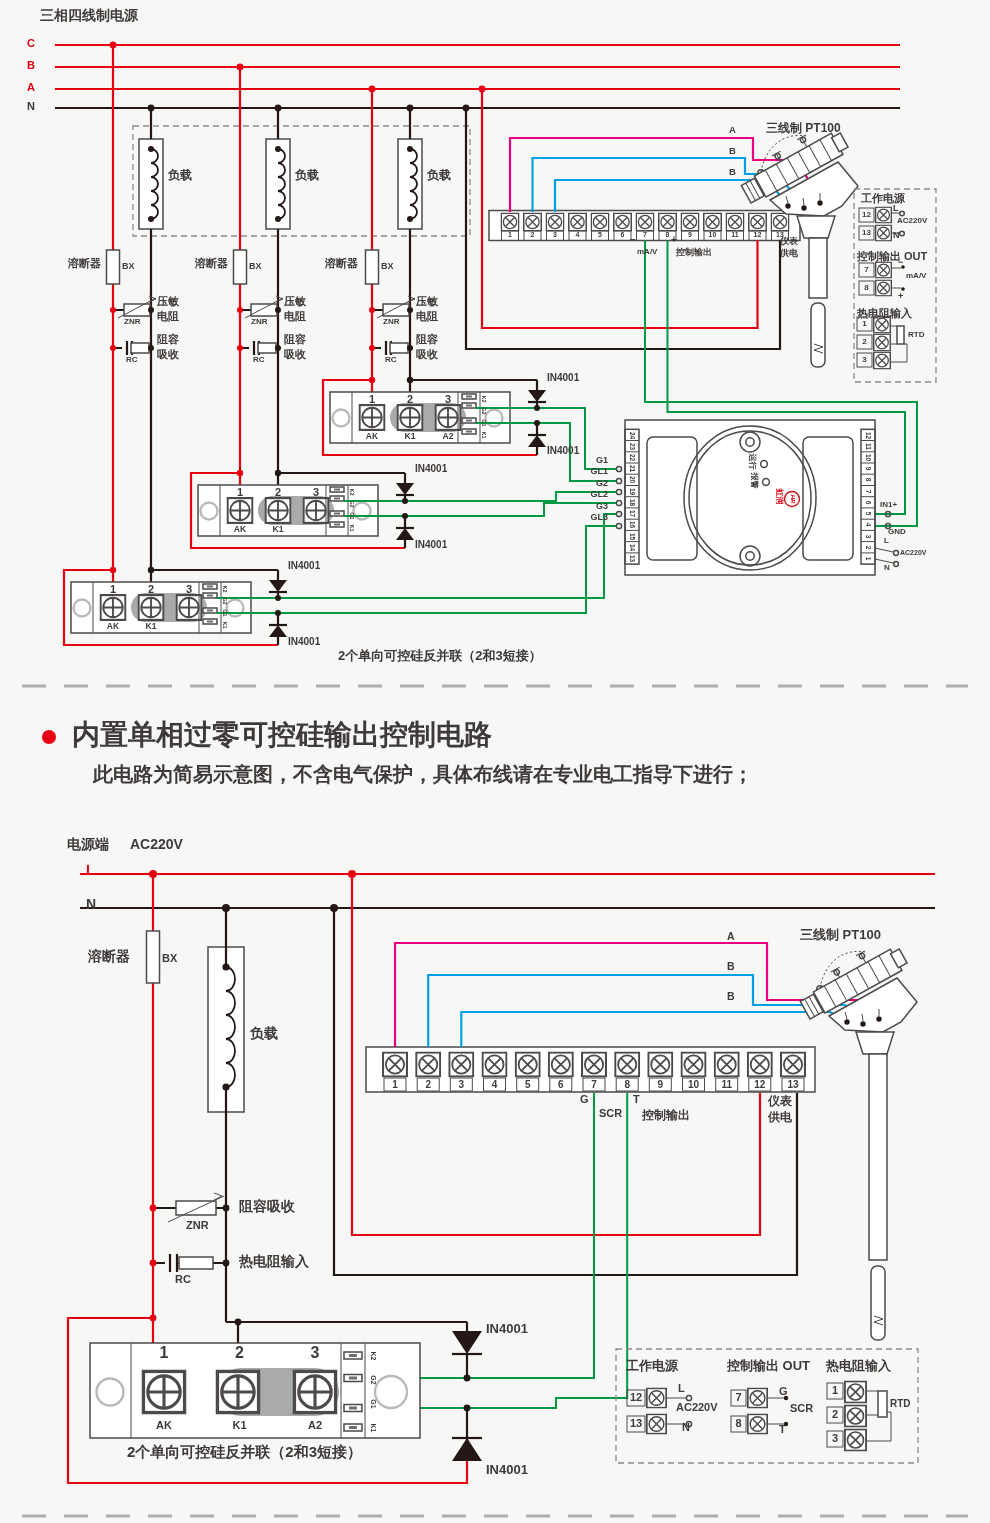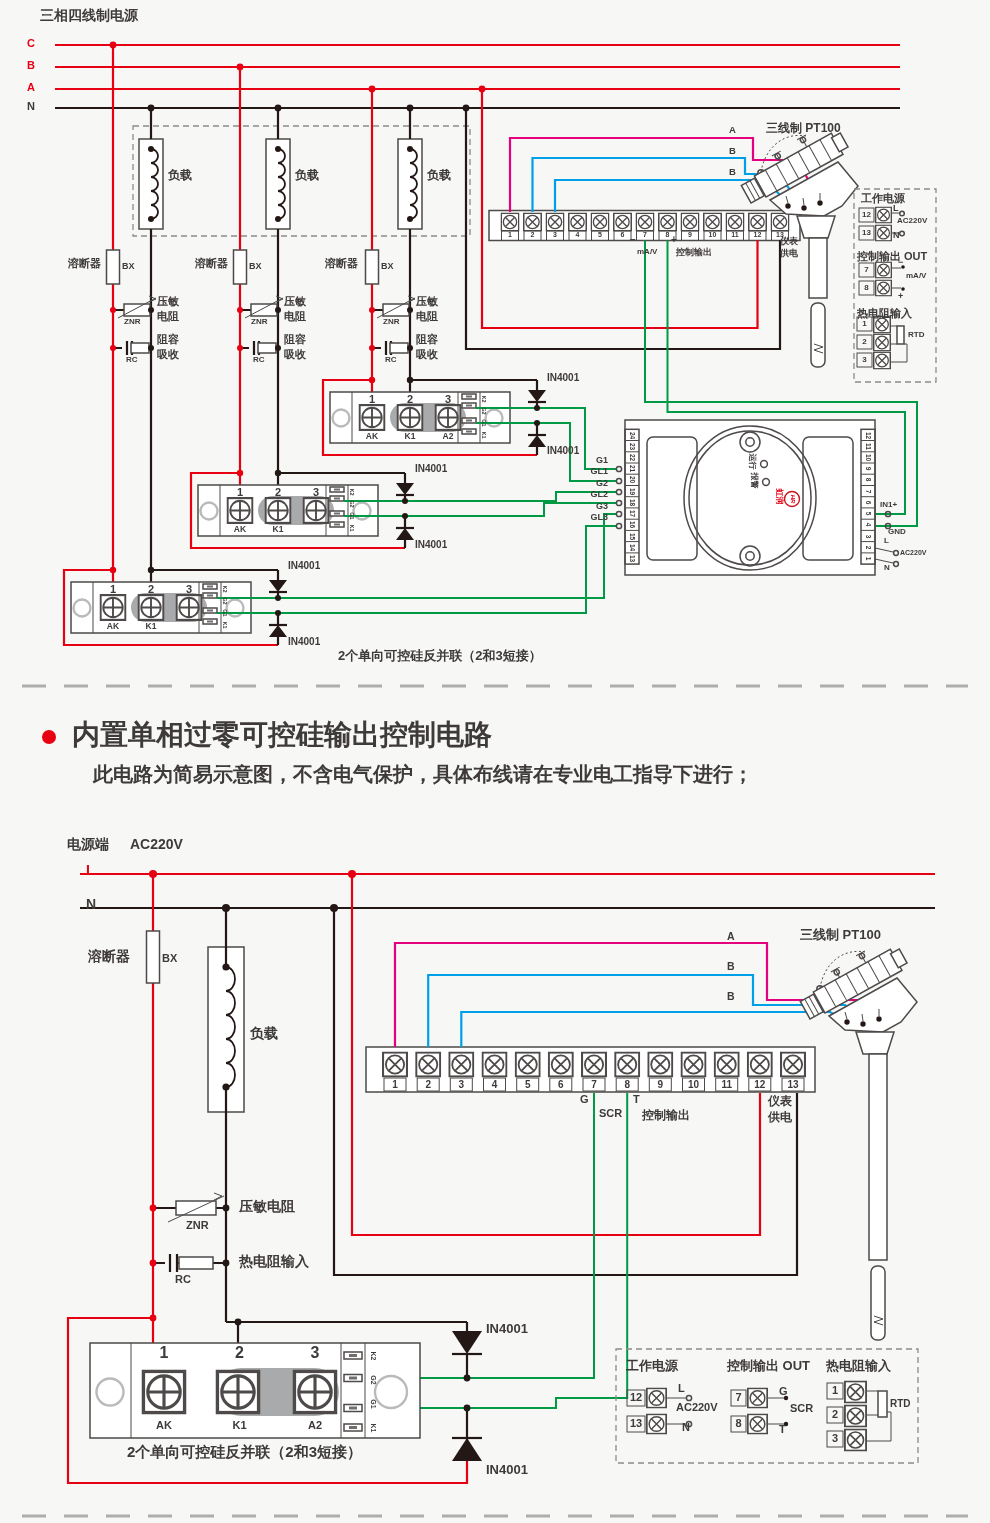--- a/index.html
+++ b/index.html
@@ -710,21 +710,21 @@
 <span class="lbl s28" style="left:72px;top:720px">内置单相过零可控硅输出控制电路</span>
 <span class="lbl s20" style="left:93px;top:764px">此电路为简易示意图，不含电气保护，具体布线请在专业电工指导下进行；</span>
 
 <span class="lbl s14" style="left:67px;top:837px">电源端</span>
 <span class="lbl s14" style="left:130px;top:837px">AC220V</span>
 <span class="lbl s14 red" style="left:86px;top:863px">L</span>
 <span class="lbl s14" style="left:86px;top:897px">N</span>
 <span class="lbl s14" style="left:88px;top:949px">溶断器</span>
 <span class="lbl s11" style="left:162px;top:953px">BX</span>
 <span class="lbl s14" style="left:250px;top:1026px">负载</span>
-<span class="lbl s14" style="left:239px;top:1199px">压敏电阻</span>
+<span class="lbl s14" style="left:239px;top:1199px">阻容吸收</span>
 <span class="lbl s11" style="left:186px;top:1220px">ZNR</span>
 <span class="lbl s14" style="left:239px;top:1254px">热电阻输入</span>
 <span class="lbl s11" style="left:175px;top:1274px">RC</span>
 
 <div class="rep">
       <span class="bn" style="left: 384px; top: 1079px;">1</span>
       <span class="bn" style="left: 417.17px; top: 1079px;">2</span>
       <span class="bn" style="left: 450.34px; top: 1079px;">3</span>
       <span class="bn" style="left: 483.51px; top: 1079px;">4</span>
       <span class="bn" style="left: 516.68px; top: 1079px;">5</span>

